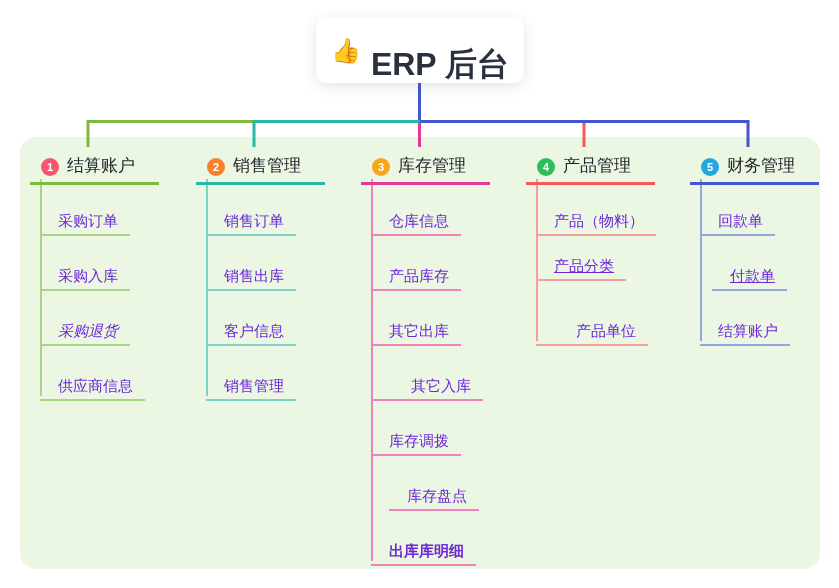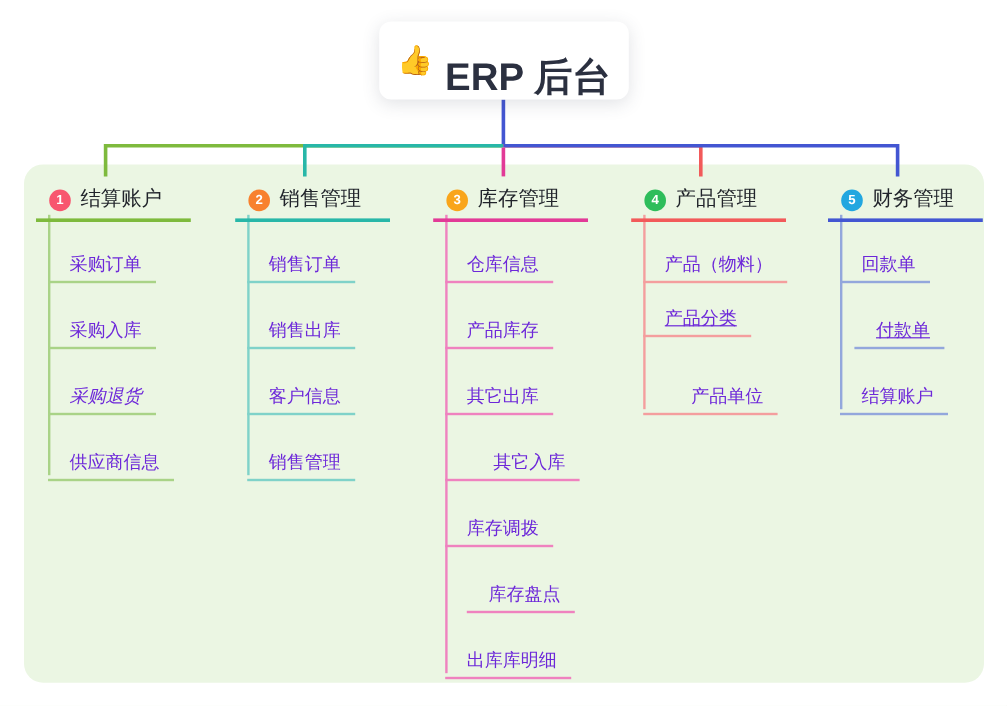--- a/index.html
+++ b/index.html
@@ -84,21 +84,21 @@
         <span class="badge" style="background: rgb(249, 165, 27);">3</span>
         <span class="branch-label">库存管理</span>
       </div>
       <div class="vline" style="left: 371px; top: 179px; height: 382px; background: rgb(239, 130, 191);"></div>
       <div class="child" style="left: 371px; top: 195px; border-bottom: 2px solid rgb(239, 130, 191);">仓库信息</div>
       <div class="child" style="left: 371px; top: 250px; border-bottom: 2px solid rgb(239, 130, 191);">产品库存</div>
       <div class="child" style="left: 371px; top: 305px; border-bottom: 2px solid rgb(239, 130, 191);">其它出库</div>
       <div class="child" style="left: 371px; top: 360px; border-bottom: 2px solid rgb(239, 130, 191); padding-left: 40px;">其它入库</div>
       <div class="child" style="left: 371px; top: 415px; border-bottom: 2px solid rgb(239, 130, 191); text-align: center;">库存调拨</div>
       <div class="child" style="left: 389px; top: 470px; border-bottom: 2px solid rgb(239, 130, 191); text-align: right;">库存盘点</div>
-      <div class="child" style="left: 371px; top: 525px; border-bottom: 2px solid rgb(239, 130, 191);">出库库明细</div>
+      <div class="child" style="left: 371px; top: 525px; border-bottom: 2px solid rgb(239, 130, 191); font-weight: bold;">出库库明细</div>
       <div class="branch-header" style="left: 526px; top: 146px; width: 118px; border-bottom: 3px solid rgb(242, 90, 90);">
         <span class="badge" style="background: rgb(46, 189, 91);">4</span>
         <span class="branch-label">产品管理</span>
       </div>
       <div class="vline" style="left: 536px; top: 179px; height: 162px; background: rgb(244, 158, 158);"></div>
       <div class="child" style="left: 536px; top: 195px; border-bottom: 2px solid rgb(244, 158, 158);">产品（物料）</div>
       <div class="child" style="left: 536px; top: 240px; border-bottom: 2px solid rgb(244, 158, 158); text-decoration: underline;">产品分类</div>
       <div class="child" style="left: 536px; top: 305px; border-bottom: 2px solid rgb(244, 158, 158); padding-left: 40px;">产品单位</div>
       <div class="branch-header" style="left: 690px; top: 146px; width: 118px; border-bottom: 3px solid rgb(67, 86, 210);">
         <span class="badge" style="background: rgb(34, 167, 224);">5</span>

